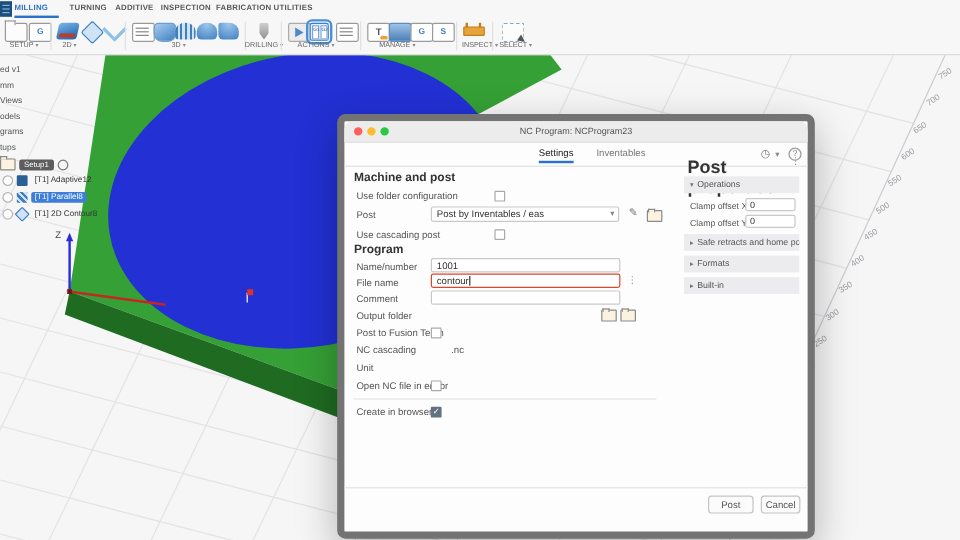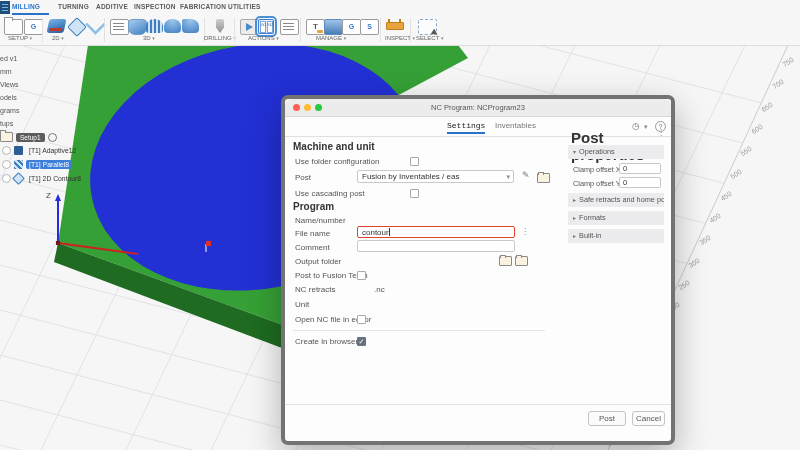--- a/index.html
+++ b/index.html
@@ -53,27 +53,27 @@
   #browser{position:absolute;left:0;top:50px;width:110px;z-index:20;font-size:7px;color:#555;}
   .br-item{position:absolute;left:0;white-space:nowrap;}
   #setup-badge{background:#5d5d5d;color:#fff;padding:1px 4px;border-radius:2px;font-size:6.5px;}
   .op-row{position:absolute;left:0;display:flex;align-items:center;gap:3px;white-space:nowrap;}
   .op-ico{width:9px;height:9px;border-radius:1px;display:inline-block;}
   .op-row .lbl{font-size:6.8px;color:#333;padding:1px 3px;border-radius:2px;}
   .op-row.selected .lbl{background:#3d7edb;color:#fff;}
   .stat{width:7px;height:7px;border:1px solid #b5b5b5;border-radius:50%;display:inline-block;background:#fff;margin-left:-4px;}
 
   
-  #dialog{position:absolute;left:281px;top:95px;width:386px;height:342px;background:#fdfdfd;border:4px solid #737373;
+  #dialog{position:absolute;left:281px;top:95px;width:386px;height:342px;background:#fdfdfd;border:6px solid #737373;
           border-radius:7px;box-shadow:0 12px 34px rgba(0,0,0,.28);z-index:40;font-size:8px;color:#555;}
   #dlg-titlebar{position:absolute;left:0;top:0;right:0;height:17px;background:#ececec;border-bottom:1px solid #d8d8d8;border-radius:7px 7px 0 0;}
   .traffic{position:absolute;top:5px;width:7px;height:7px;border-radius:50%;}
   #dlg-title{position:absolute;left:0;right:0;top:4px;text-align:center;font-size:7.5px;color:#555;}
   .dlg-tab{position:absolute;top:22px;font-size:8px;color:#777;cursor:default;}
-  .dlg-tab.active{color:#222;border-bottom:2px solid #2a72c9;padding-bottom:2px;font-family:Liberation Mono, monospace;}
+  .dlg-tab.active{color:#222;border-bottom:2px solid #2a72c9;padding-bottom:2px;}
   #dlg-tabline{position:absolute;left:0;right:0;top:37px;height:1px;background:#e0e0e0;}
   .fld-label{position:absolute;left:10px;white-space:nowrap;color:#555;}
   .heading{position:absolute;left:8px;font-size:10px;font-weight:bold;color:#333;}
   .inp{position:absolute;height:12px;background:#fff;border:1px solid #c9c9c9;border-radius:2px;font-size:8px;color:#333;
        line-height:12px;padding-left:4px;box-sizing:border-box;white-space:nowrap;overflow:hidden;}
   .inp.active{border:1.5px solid #d9482f;}
   .sel{position:absolute;height:13px;background:#fff;border:1px solid #c9c9c9;border-radius:2px;font-size:8px;color:#333;
        line-height:12px;padding-left:4px;box-sizing:border-box;white-space:nowrap;}
   .sel .sel-caret{position:absolute;right:3px;top:0;color:#888;font-size:7px;}
   .cb{position:absolute;width:9px;height:9px;border:1px solid #aaa;border-radius:1px;background:#fff;box-sizing:border-box;}
@@ -264,52 +264,53 @@
       <span id="dlg-title">NC Program: NCProgram23</span>
     </div>
 
     <span class="dlg-tab active" style="left:162px">Settings</span>
     <span class="dlg-tab" style="left:210px">Inventables</span>
     <span class="abs" style="left:347px;top:22px;font-size:9px;color:#777">◷</span>
     <span class="caret-txt" style="left:359px;top:24px">▾</span>
     <span class="help-circle" style="left:370px;top:22px">?</span>
     <div id="dlg-tabline"></div>
 
-    <div class="heading" style="top:42px">Machine and unit</div>
+    <div class="heading" style="top:42px">Machine and post</div>
     <span class="fld-label" style="top:58px">Use folder configuration</span>
     <span class="cb" style="left:125px;top:58px"></span>
     <span class="fld-label" style="top:74px">Post</span>
     <div class="sel" style="left:72px;top:71px;width:157px">
-      <span>Fusion by Inventables / eas</span>
+      <span>Post by Inventables / eas</span>
       <span class="sel-caret">▾</span>
     </div>
     <span class="abs" style="left:237px;top:71px;font-size:9px;color:#777">✎</span>
     <span class="mini-ico" style="left:252px;top:74px">
         <span class="fol abs"></span>
       </span>
     <span class="fld-label" style="top:90px">Use cascading post</span>
     <span class="cb" style="left:125px;top:90px"></span>
 
     <div class="heading" style="top:102px">Program</div>
     <span class="fld-label" style="top:117px">Name/number</span>
+    <div class="inp" style="left:72px;top:114px;width:158px"><span>1001</span></div>
     <span class="fld-label" style="top:130px">File name</span>
     <div class="inp active" style="left:72px;top:127px;width:158px"><span>contour</span><span class="caret-blink"></span></div>
     <span class="abs dots" style="left:236px;top:128px">⋮</span>
     <span class="fld-label" style="top:144px">Comment</span>
     <div class="inp" style="left:72px;top:141px;width:158px"><span></span></div>
     <span class="fld-label" style="top:158px">Output folder</span>
     <span class="mini-ico" style="left:214px;top:157px">
         <span class="fol abs"></span>
       </span>
     <span class="mini-ico" style="left:230px;top:157px">
         <span class="fol abs"></span>
       </span>
     <span class="fld-label" style="top:172px">Post to Fusion Team</span>
     <span class="cb" style="left:72px;top:172px"></span>
-    <span class="fld-label" style="top:186px">NC retracts</span>
+    <span class="fld-label" style="top:186px">NC cascading</span>
     <span class="abs" style="left:89px;top:186px;font-size:8px;color:#555">.nc</span>
     <span class="fld-label" style="top:201px">Unit</span>
     <span class="fld-label" style="top:216px">Open NC file in editor</span>
     <span class="cb" style="left:72px;top:216px"></span>
     <div class="divline" style="top:231px"></div>
     <span class="fld-label" style="top:238px">Create in browser</span>
     <span class="cb checked" style="left:72px;top:238px">✓</span>
 
     <div class="heading" style="left:286px;top:30px;font-size:15px">Post properties</div>
     <span class="abs dots" style="left:372px;top:29px">⋮</span>

